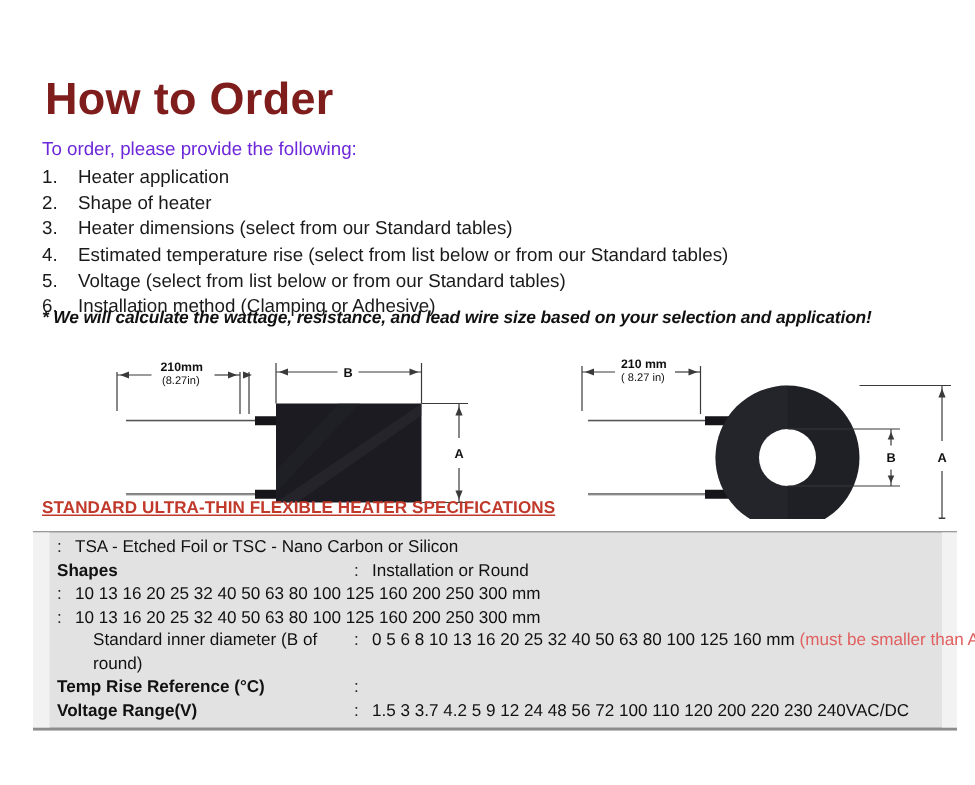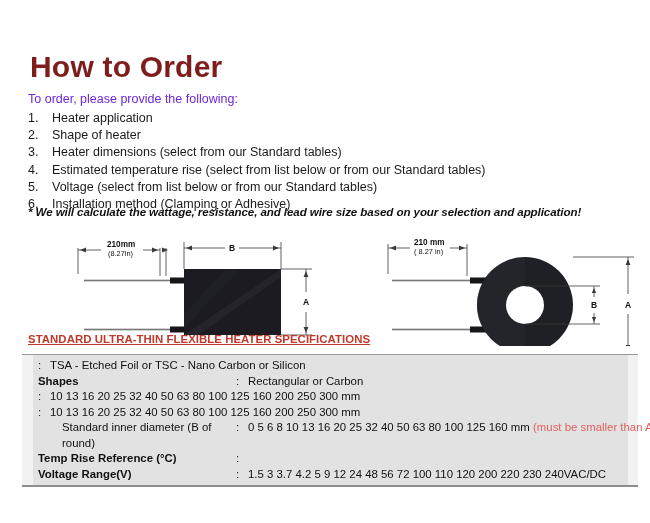--- a/index.html
+++ b/index.html
@@ -282,21 +282,21 @@
 <div class="spec-table">
 
   <div class="spec-row">
     <span class="spec-colon">:</span>
     <span class="spec-value">TSA  - Etched Foil  or  TSC - Nano Carbon  or  Silicon</span>
   </div>
 
   <div class="spec-row">
     <span class="spec-label">Shapes</span>
     <span class="spec-colon">:</span>
-    <span class="spec-value">Rectangular or Carbon</span>
+    <span class="spec-value">Installation or Round</span>
   </div>
 
 
   <div class="spec-row">
     <span class="spec-colon">:</span>
     <span class="spec-value">10  13  16  20  25  32  40  50  63  80  100  125  160  200  250 300 mm</span>
   </div>
 
   <div class="spec-row">
     <span class="spec-colon">:</span>

